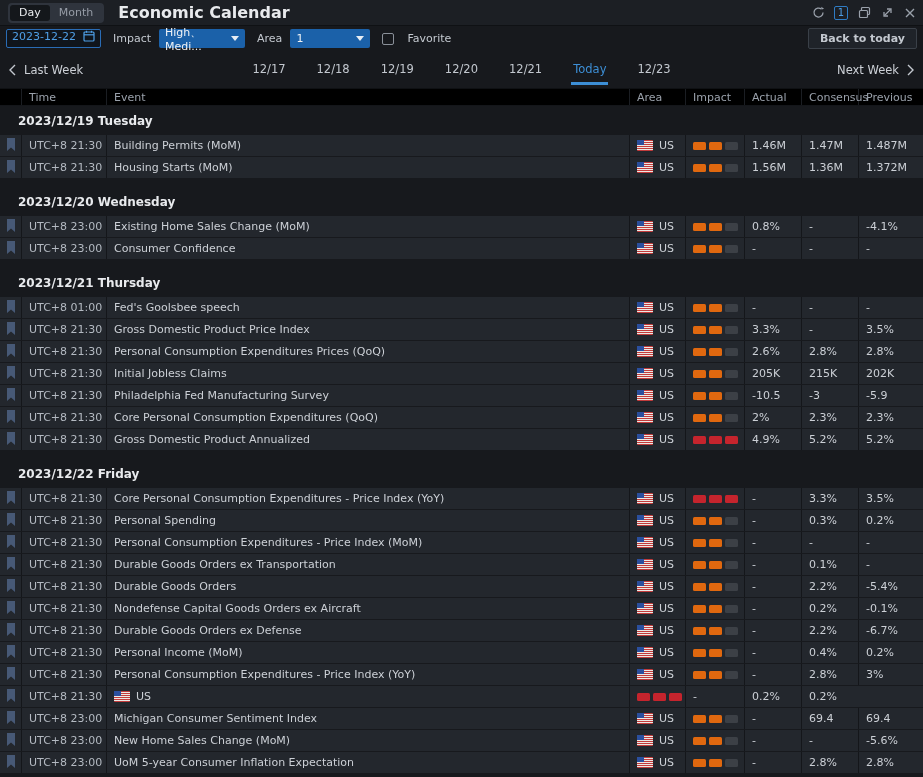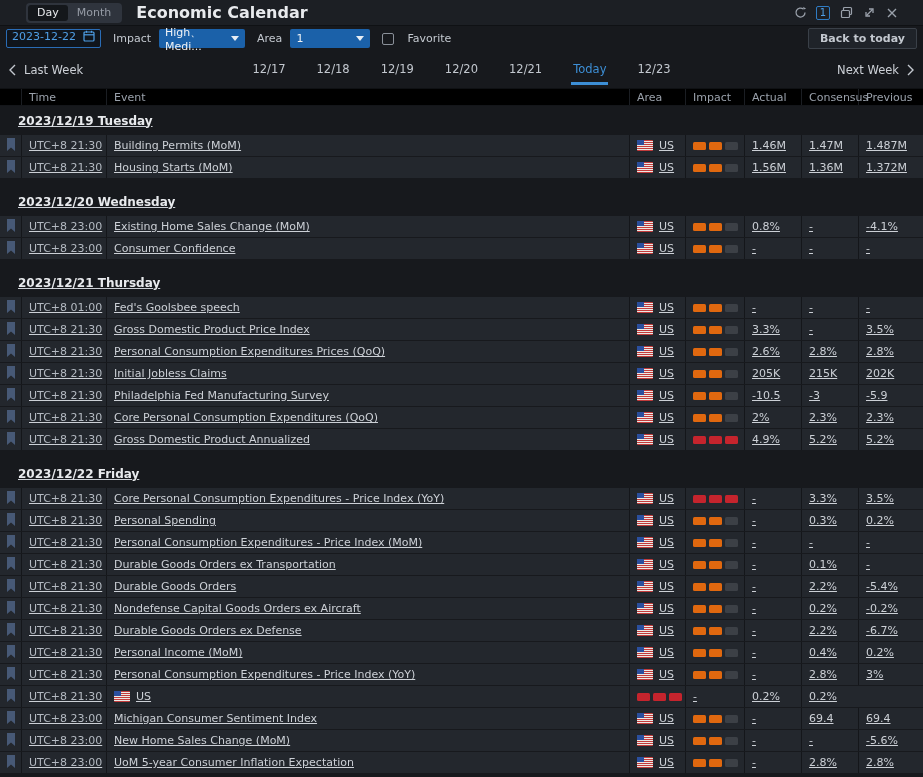--- a/index.html
+++ b/index.html
@@ -9,21 +9,21 @@
     font-family:"DejaVu Sans", sans-serif;
     color:#ccd0d6;
     font-size:11px;
     -webkit-font-smoothing:antialiased;
   }
   .app { width:923px; height:777px; display:flex; flex-direction:column; }
 
   
   .titlebar {
     height:26px; background:#1c1f24; display:flex; align-items:center;
-    border-bottom:1px solid #0f1114; padding:0 24px; flex:0 0 auto;
+    border-bottom:1px solid #0f1114; padding:0 6px; flex:0 0 auto;
   }
   .seg { display:flex; background:#2f343d; border-radius:4px; padding:2px; margin-left:2px; }
   .seg-btn {
     border:none; background:transparent; color:#969ca6; font-family:inherit;
     font-size:11px; padding:1px 9px; border-radius:3px; cursor:pointer; line-height:14px;
   }
   .seg-btn.active { background:#14171b; color:#e8eaed; }
   .title { color:#e8eaed; font-weight:bold; font-size:16px; margin-left:14px; }
   .win-controls { margin-left:auto; display:flex; align-items:center; gap:9px; }
   .win-controls .wicon { width:14px; height:14px; display:flex; align-items:center; justify-content:center; cursor:pointer; }
@@ -63,21 +63,21 @@
   .chev { display:flex; align-items:center; }
 
   
   .thead {
     height:18px; background:#000000; display:grid; flex:0 0 auto;
     grid-template-columns:22px 85px 1fr 56px 59px 57px 57px 64px;
     border-top:1px solid #0f1114; border-bottom:1px solid #14161a;
   }
   .th { color:#9aa1ab; font-size:11px; display:flex; align-items:center; padding-left:7px; border-right:1px solid #1b1e23; }
   .th:last-child { border-right:none; }
-  .tbody { flex:1 1 auto; overflow:hidden;text-decoration:underline; }
+  .tbody { flex:1 1 auto; overflow:hidden; }
 
   .day-header { height:29px; display:flex; align-items:center; padding-left:18px; color:#e8eaed; font-weight:bold; font-size:12px; background:#17191d; }
   .row {
     height:21px; margin-bottom:1px; background:#23272d; display:grid;
     grid-template-columns:22px 85px 1fr 56px 59px 57px 57px 64px; cursor:default;
   }
   .cell { display:flex; align-items:center; padding-left:7px; border-right:1px solid #14161a; overflow:hidden; white-space:nowrap; }
   .cell:last-child { border-right:none; }
   .cell.bm { padding-left:0; justify-content:center; }
   .cell.time { color:#b4bac2; }
@@ -630,21 +630,21 @@
           </div>
           <div class="cell impact">
             <span class="impact-bars">
               <span class="iseg" style="background: rgb(224, 104, 15);"></span>
               <span class="iseg" style="background: rgb(224, 104, 15);"></span>
               <span class="iseg" style="background: rgb(60, 64, 70);"></span>
             </span>
           </div>
           <div class="cell val">-</div>
           <div class="cell val">0.2%</div>
-          <div class="cell val">-0.2%</div>
+          <div class="cell val">-0.1%</div>
         </div>
         <div class="row">
           <div class="cell bm">
             <span><svg width="10" height="13" viewBox="0 0 10 13">
                 <path d="M1 0 h8 v13 l-4 -3.4 -4 3.4 z" fill="#475976"></path>
               </svg></span>
           </div>
           <div class="cell time">UTC+8 21:30</div>
           <div class="cell event">Durable Goods Orders ex Defense</div>
           <div class="cell area">

